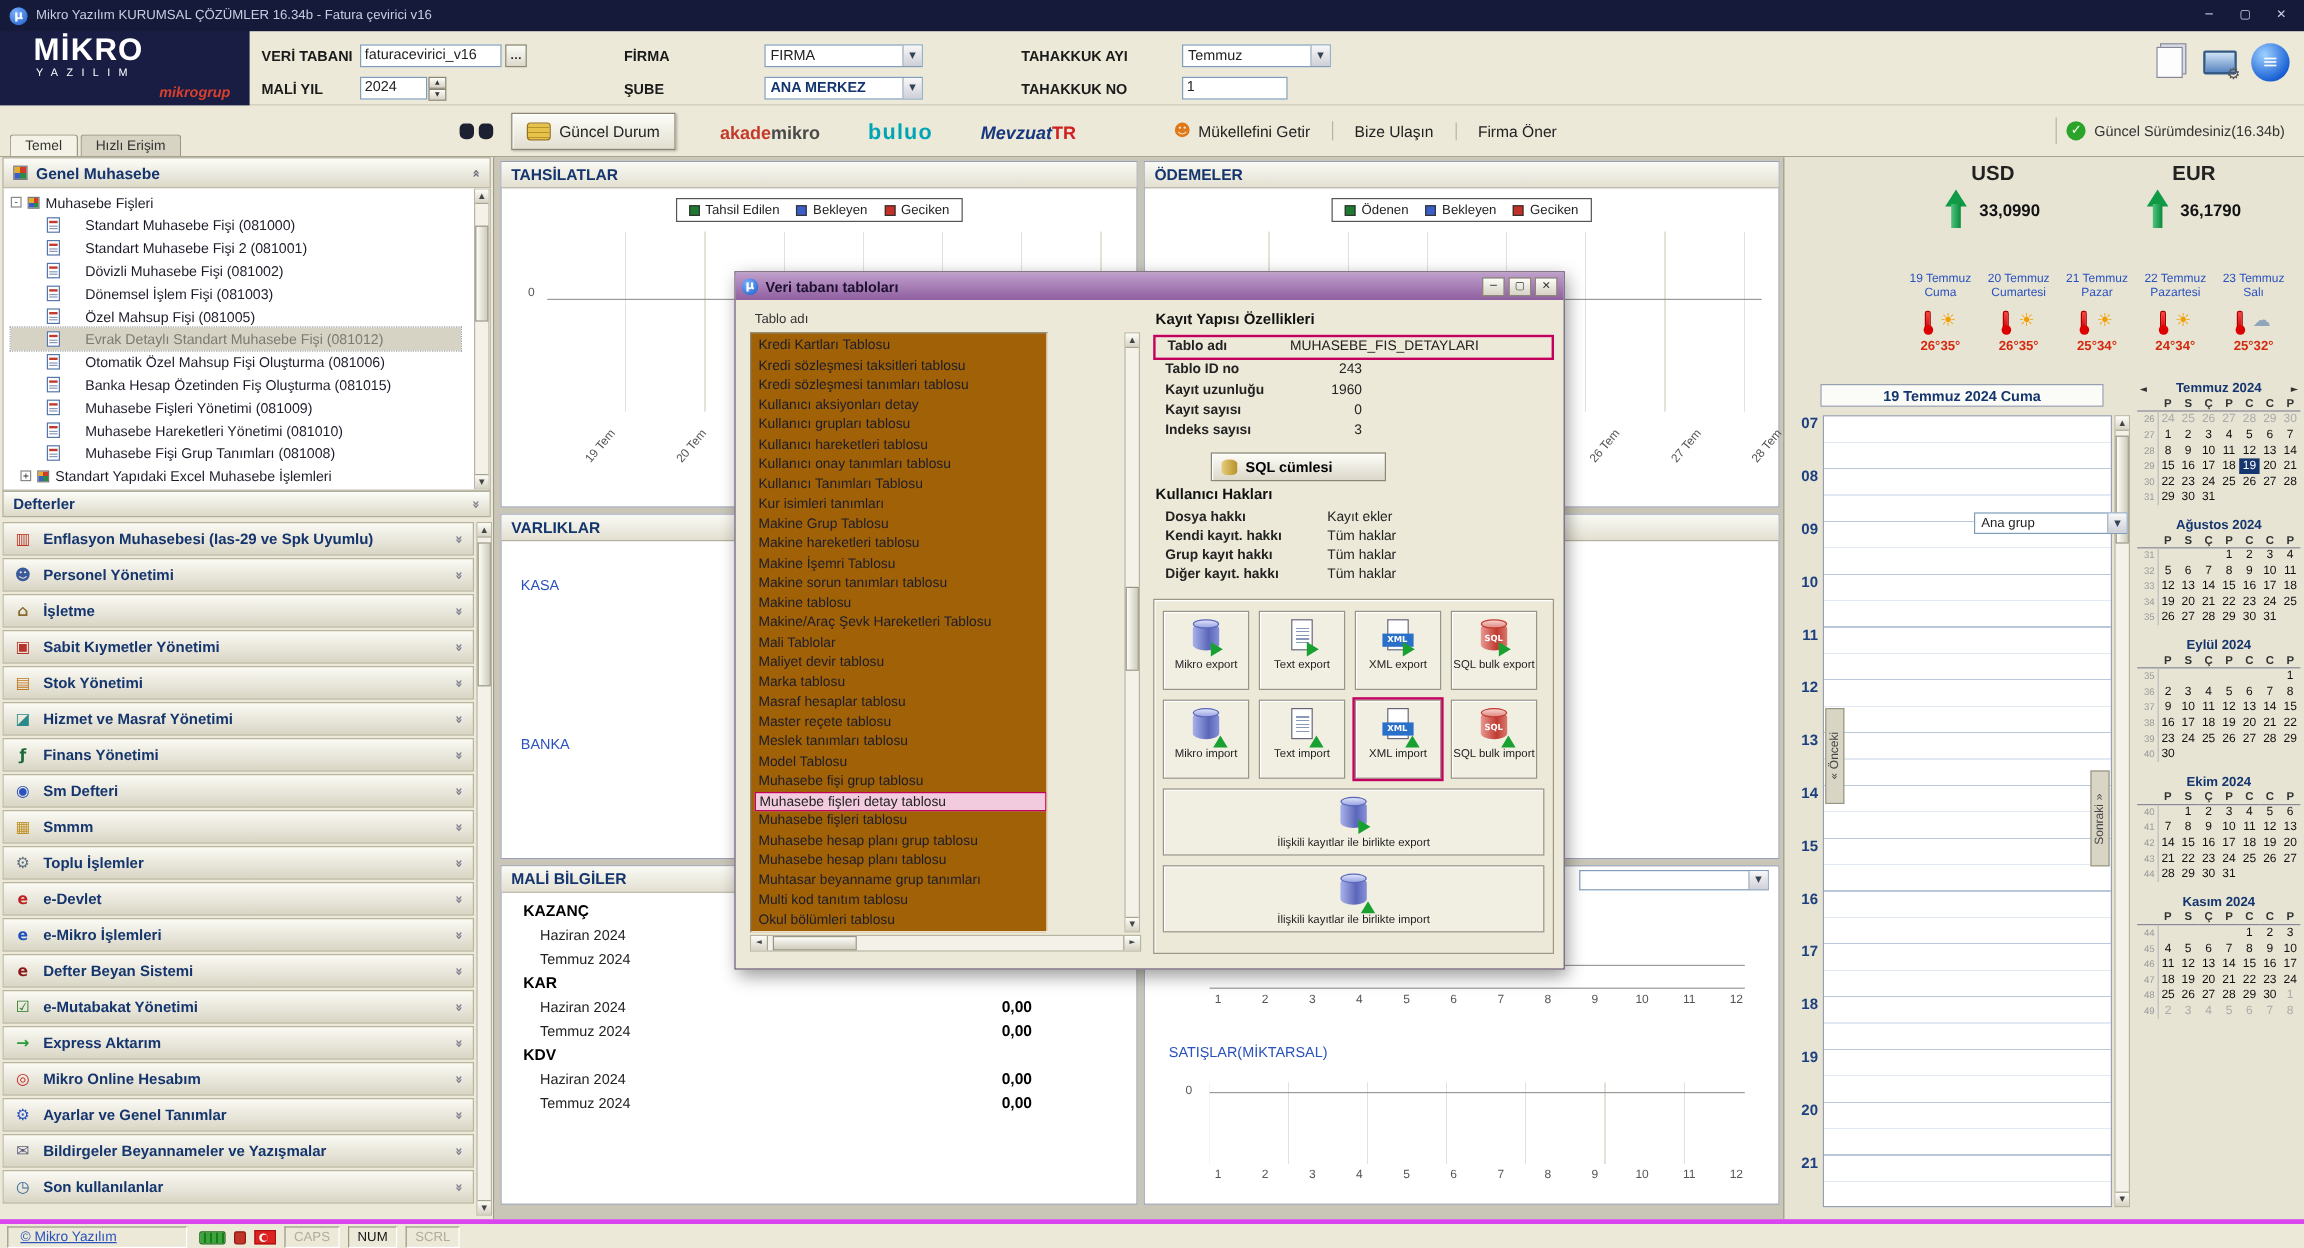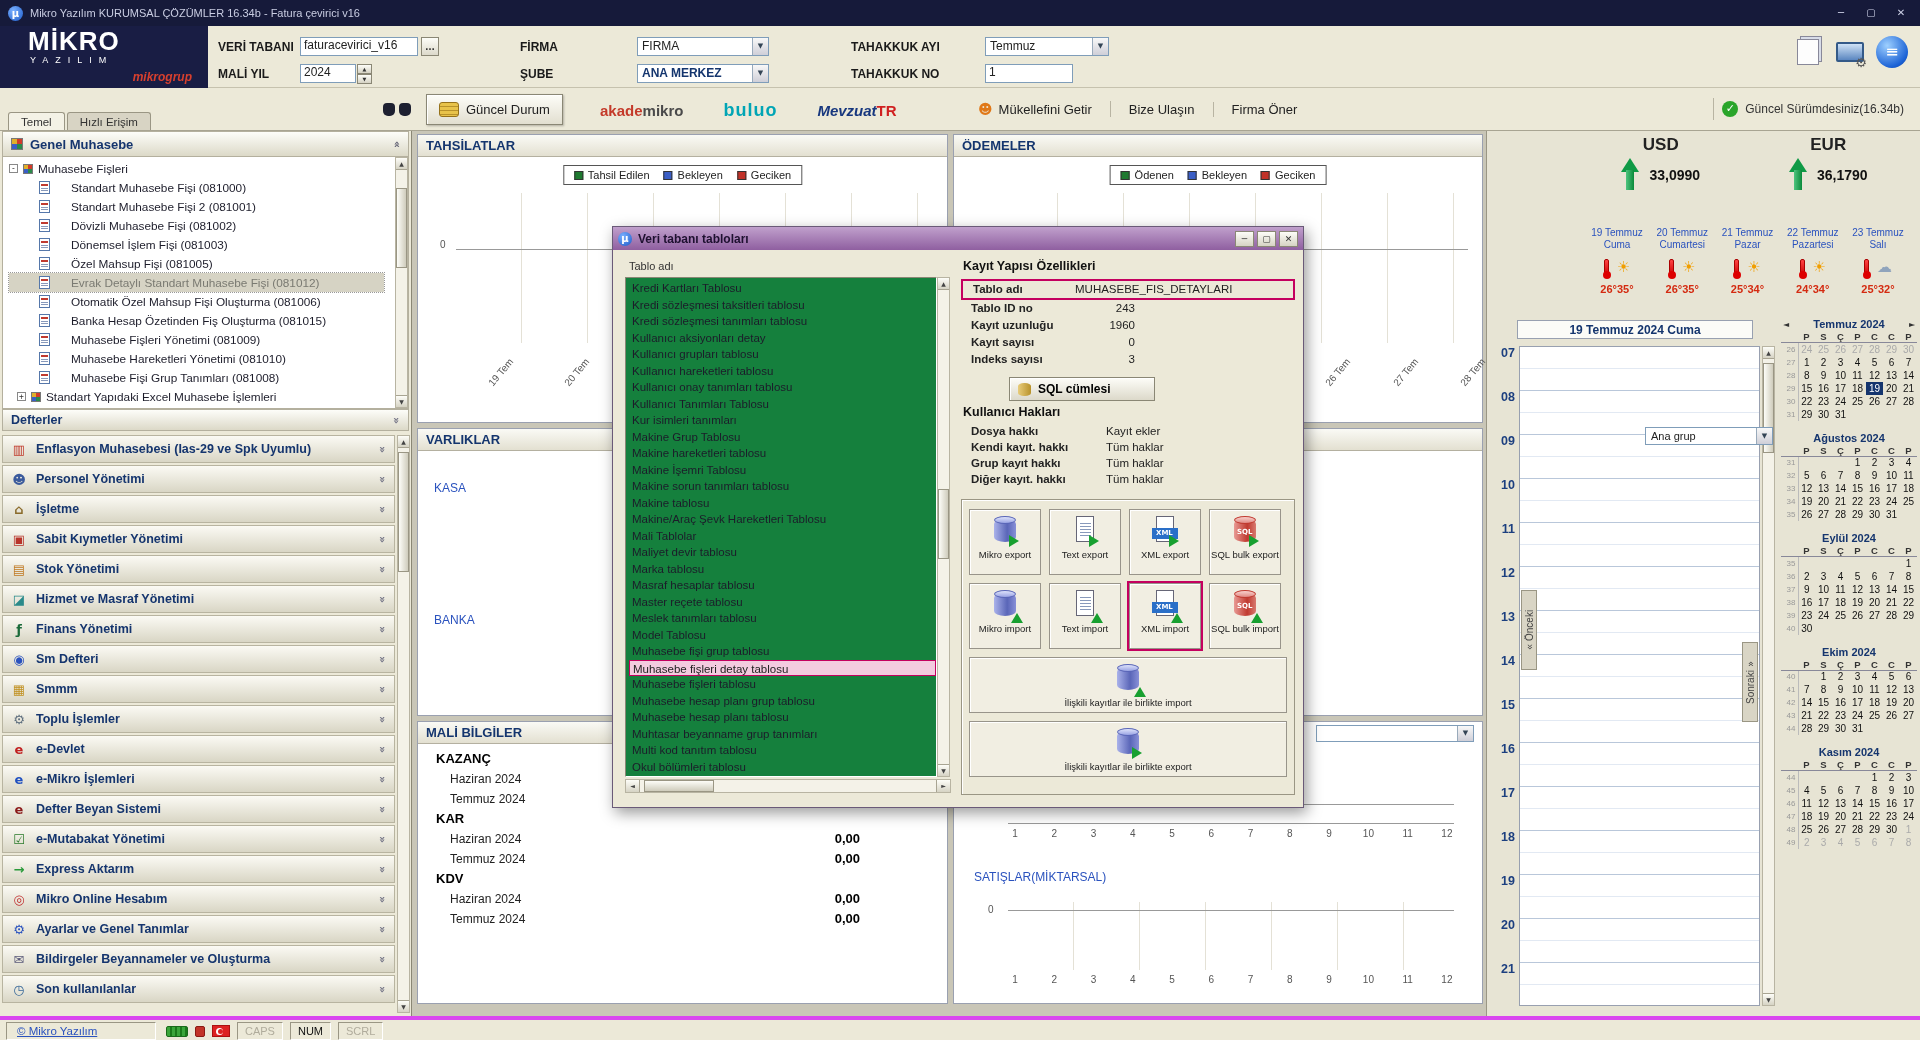--- a/index.html
+++ b/index.html
@@ -161,21 +161,21 @@
   .mc-day.sel { background:#15356e; color:#fff; }
   #group-filter { position:absolute; left:158px; top:296px; width:128px; height:18px; background:#fff; border:1px solid #7f9db9; font-size:11px; line-height:16px; padding:0 18px 0 5px; z-index:5; cursor:pointer; }
 
   
   #dialog { position:absolute; left:612px; top:226px; width:692px; height:582px; background:#ece9d8; border:1px solid #6a5a78; box-shadow:3px 5px 14px rgba(0,0,0,.4); z-index:40; }
   #dlg-title { height:23px; background:linear-gradient(#c0a0cc,#8f5fa0); display:flex; align-items:center; gap:6px; padding:0 5px; color:#1e1030; font-weight:bold; font-size:12px; }
   #dlg-title .mu { width:14px; height:14px; border-radius:50%; background:radial-gradient(circle at 35% 30%, #7ab0ff, #1c5ac8); color:#fff; font:bold 10px/14px "DejaVu Sans",sans-serif; text-align:center; }
   .dlg-btn { width:19px; height:16px; background:linear-gradient(#fdfdf8,#d6d3c4); border:1px solid #8a8775; font-size:9px; line-height:14px; text-align:center; color:#333; cursor:pointer; font-family:"DejaVu Sans",sans-serif; }
   #dlg-title .tb-btns { gap:3px; }
   #dlg-list-label { position:absolute; left:16px; top:33px; font-size:11px; color:#333; }
-  #dlg-list { position:absolute; left:12px; top:50px; width:312px; height:500px; background:#15803d; border:1px solid; border-color:#8a8775 #fff #fff #8a8775; overflow:hidden; padding:2px 0 0 3px; }
+  #dlg-list { position:absolute; left:12px; top:50px; width:248px; height:500px; background:#a16207; border:1px solid; border-color:#8a8775 #fff #fff #8a8775; overflow:hidden; padding:2px 0 0 3px; }
   .dl-row { height:16.5px; font-size:11.5px; line-height:16px; white-space:nowrap; color:#1c1c2a; cursor:pointer; padding:0 3px; }
   .dl-row.sel { background:#f3cbdf; border:1px solid #c4005f; color:#222; }
   #dlg-vscroll { left:324px; top:50px; height:500px; }
   #dlg-vscroll .sb-thumb { top:42%; height:70px; }
   #dlg-hscroll { left:12px; top:552px; width:326px; }
   #dlg-right { position:absolute; left:348px; top:28px; width:334px; bottom:8px; }
   .dlg-h { font-weight:bold; font-size:12.5px; color:#111; margin:4px 0 6px 2px; }
   .prop-row { position:relative; height:17px; font-size:11.5px; }
   .prop-row .p-lbl { position:absolute; left:10px; font-weight:bold; }
   .prop-row .p-val { position:absolute; left:112px; }
@@ -500,21 +500,21 @@
       </div>
 
       <div class="acc-row">
         <span class="acc-ico glyph" style="color: rgb(42, 82, 190);">⚙</span>
         <span>Ayarlar ve Genel Tanımlar</span>
         <span class="acc-chev chev">»</span>
       </div>
 
       <div class="acc-row">
         <span class="acc-ico glyph" style="color: rgb(90, 90, 122);">✉</span>
-        <span>Bildirgeler Beyannameler ve Oluşturma</span>
+        <span>Bildirgeler Beyannameler ve Yazışmalar</span>
         <span class="acc-chev chev">»</span>
       </div>
 
       <div class="acc-row">
         <span class="acc-ico glyph" style="color: rgb(58, 106, 154);">◷</span>
         <span>Son kullanılanlar</span>
         <span class="acc-chev chev">»</span>
       </div>
     </div>
   <div class="vscroll" style="right:1px;top:304px;bottom:3px">
@@ -1379,32 +1379,32 @@
               <i class="p1"></i>
               <i class="p2"></i>
               <i class="p3"></i>
             </span>
             <span class="tile-label">SQL bulk import</span>
           </div>
         </div>
       <div>
 
           <div class="tile bulk">
+            <span class="tile-ico bulk-export-icon ico-db arr-r">
+              <i class="p1"></i>
+              <i class="p2"></i>
+              <i class="p3"></i>
+            </span>
+            <span class="tile-label">İlişkili kayıtlar ile birlikte export</span>
+          </div>
+
+          <div class="tile bulk">
             <span class="tile-ico bulk-import-icon ico-db arr-u">
               <i class="p1"></i>
               <i class="p2"></i>
               <i class="p3"></i>
             </span>
             <span class="tile-label">İlişkili kayıtlar ile birlikte import</span>
           </div>
-
-          <div class="tile bulk">
-            <span class="tile-ico bulk-export-icon ico-db arr-r">
-              <i class="p1"></i>
-              <i class="p2"></i>
-              <i class="p3"></i>
-            </span>
-            <span class="tile-label">İlişkili kayıtlar ile birlikte export</span>
-          </div>
         </div>
     </div>
   </div>
 </div>
 
 </body></html>

